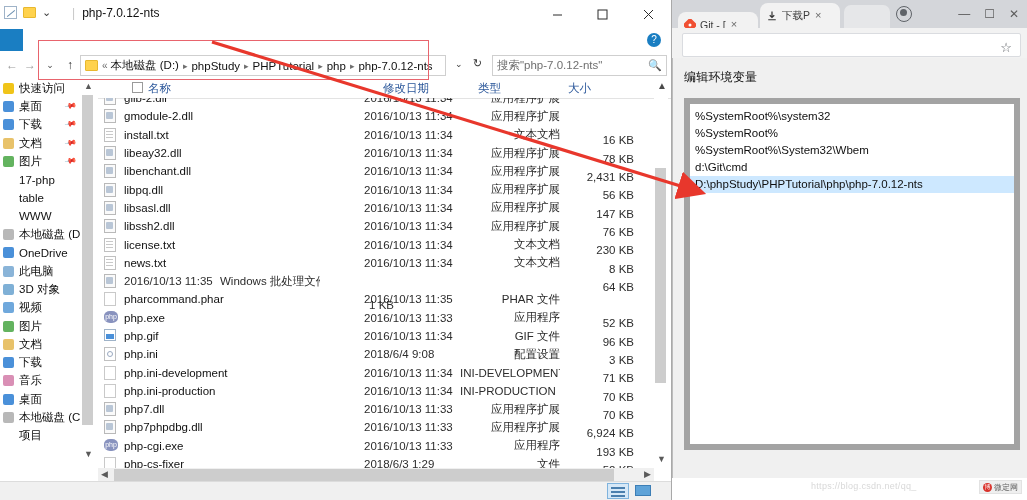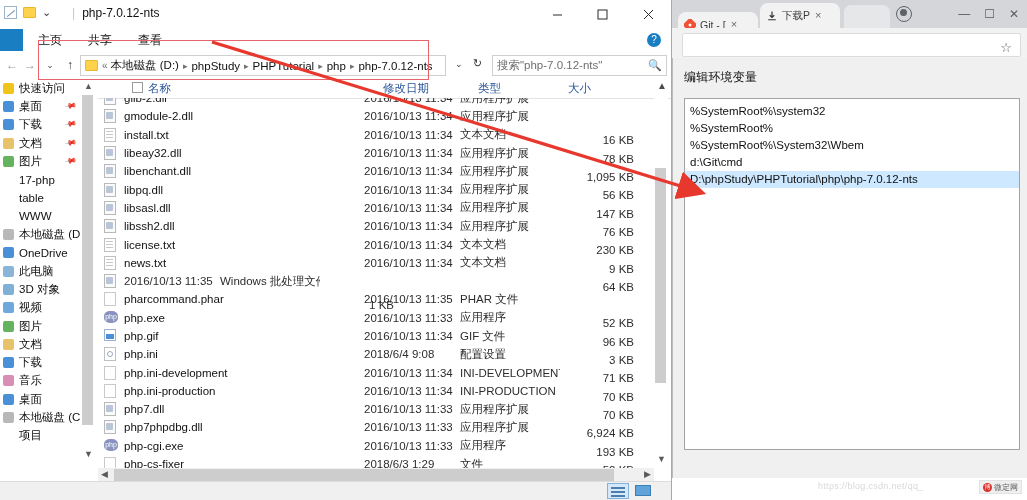--- a/index.html
+++ b/index.html
@@ -33,21 +33,21 @@
   .br-star{position:absolute;right:8px;top:7px;font-size:13px;color:#5f6368;line-height:1;}
   .br-bookmarks{position:absolute;left:0;top:61px;width:363px;height:15px;background:#f7f7f7;border-bottom:1px solid #e3e3e3;}
   .bm-chip{position:absolute;top:2px;height:11px;background:#eceded;border-radius:1px;}
   .br-page{position:absolute;left:0;top:76px;width:363px;height:424px;background:#fff;}
 
   
   #envdlg{position:absolute;left:672px;top:58px;width:355px;height:420px;background:#f0f0f0;
           border-left:1px solid #bcbcbc;box-sizing:border-box;}
   .env-title{position:absolute;left:11px;top:11px;font-size:12px;color:#0a0a0a;letter-spacing:.2px;}
   .env-listbox{position:absolute;left:11px;top:40px;width:336px;height:352px;background:#fff;
-               border:1px solid #a3a3a3;box-sizing:border-box;overflow:hidden;}
+               border:6px solid #a3a3a3;box-sizing:border-box;overflow:hidden;}
   .env-row{height:17px;line-height:17px;padding:0 5px;font-size:11.5px;color:#101010;white-space:nowrap;}
   .env-row.sel{background:#cde8ff;}
   .env-listbox .pad{height:4px;}
 
   
   #explorer{position:absolute;left:0;top:0;width:672px;height:500px;background:#fff;
             border-right:1px solid #a9a9a9;box-sizing:border-box;}
   .ex-titlebar{position:absolute;left:0;top:0;width:671px;height:29px;background:#ffffff;border-bottom:1px solid #f0f0f0;}
   .qat{position:absolute;left:4px;top:6px;display:flex;align-items:center;gap:6px;}
   .qat .gl{font-size:11px;color:#3a3a3a;line-height:1;}
@@ -111,21 +111,21 @@
   .ex-sidescroll .arr.up{top:2px;}
   .ex-sidescroll .arr.dn{bottom:20px;}
   .ex-sidescroll .thumb{position:absolute;left:1px;top:16px;width:11px;height:330px;background:#cdcdcd;}
 
   
   .ex-list{position:absolute;left:98px;top:98px;width:556px;height:378px;overflow:hidden;}
   .frow{position:relative;height:18.3px;display:flex;align-items:center;font-size:11.5px;color:#101010;}
   .frow .ic{width:14px;height:14px;margin-left:6px;margin-right:6px;flex:0 0 auto;position:relative;}
   .frow .nm{width:240px;white-space:nowrap;overflow:hidden;}
   .frow .dt{width:96px;color:#2c2c2c;}
-  .frow .tp{width:100px;color:#2c2c2c;white-space:nowrap;overflow:hidden;}
+  .frow .tp{width:100px;color:#2c2c2c;white-space:nowrap;overflow:hidden;text-align:right;}
   .frow .sz{width:74px;text-align:right;color:#2c2c2c;margin-top:48px;}
   
   .ic-dll{width:12px;height:14px;background:#fafafa;border:1px solid #b9b9b9;box-sizing:border-box;}
   .ic-dll:after{content:"";position:absolute;left:2px;top:3px;width:7px;height:7px;background:#b9c6d6;border-radius:1px;}
   .ic-txt{width:12px;height:14px;background:#fff;border:1px solid #c0c0c0;box-sizing:border-box;}
   .ic-txt:after{content:"";position:absolute;left:2px;top:3px;width:7px;height:1px;background:#c9c9c9;
                 box-shadow:0 3px 0 #c9c9c9,0 6px 0 #c9c9c9;}
   .ic-php{width:14px;height:12px;background:#8892be;border-radius:6px/5px;color:#fff;font-size:7px;
           line-height:12px;text-align:center;font-family:"Liberation Sans",sans-serif;}
   .ic-gif{width:12px;height:12px;background:#fff;border:1px solid #9fb3c8;box-sizing:border-box;}
@@ -151,21 +151,21 @@
   .viewbtn.details:after{content:"";position:absolute;left:3px;top:3px;width:14px;height:1.5px;background:#4a7fae;
                          box-shadow:0 4px 0 #4a7fae,0 8px 0 #4a7fae;}
   .viewbtn.tiles{right:16px;}
   .viewbtn.tiles:after{content:"";position:absolute;left:2px;top:2px;width:16px;height:11px;background:#5fa3d8;border:1px solid #3d7eb5;box-sizing:border-box;}
 
   
   #redbox{position:absolute;left:38px;top:40px;width:391px;height:40px;border:1.6px solid #e8646d;
           box-sizing:border-box;pointer-events:none;}
   #arrowsvg{position:absolute;left:0;top:0;width:1027px;height:500px;pointer-events:none;}
   #watermark{position:absolute;left:807px;bottom:5px;width:215px;height:15px;}
-  .wm-url{position:absolute;left:11px;top:1px;font-size:9px;color:#d8d8d8;letter-spacing:.3px;white-space:nowrap;}
+  .wm-url{position:absolute;left:4px;top:1px;font-size:9px;color:#d8d8d8;letter-spacing:.3px;white-space:nowrap;}
   .wm-badge{position:absolute;right:0;top:0;height:14px;background:#efefef;border:1px solid #e2e2e2;
             box-sizing:border-box;display:flex;align-items:center;padding:0 3px;gap:2px;}
   .wm-badge .dot{width:9px;height:9px;border-radius:50%;background:#d9322b;color:#fff;font-size:6px;
                  line-height:9px;text-align:center;}
   .wm-badge .tx{font-size:8px;color:#5a5a5a;}
 </style>
 </head>
 <body>
 
 <div id="browser">
@@ -243,25 +243,20 @@
       <div class="winbtn close">
         <svg width="11" height="11" viewBox="0 0 11 11">
             <path d="M1 1l9 9M10 1l-9 9" stroke="#2b2b2b" stroke-width="1"></path>
           </svg>
       </div>
     </div>
   </div>
 
   <div class="ex-ribbon">
     <div class="ribbon-blue"></div>
-    <div class="ribbon-tabs">
-      <div class="ribbon-tab">主页</div>
-      <div class="ribbon-tab">共享</div>
-      <div class="ribbon-tab">查看</div>
-    </div>
     <div class="ribbon-help">?</div>
   </div>
 
   <div class="ex-navbar">
     <div class="nav-ico nav-back">←</div>
     <div class="nav-ico nav-fwd">→</div>
     <div class="nav-ico nav-recent">⌄</div>
     <div class="nav-ico nav-up">↑</div>
 
     <div class="crumbbar">
@@ -418,21 +413,21 @@
         <span class="tp">文本文档</span>
         <span class="sz">78 KB</span>
       </div>
       <div class="frow">
         <span class="ic">
           <span class="ic-dll" style="display: block;"></span>
         </span>
         <span class="nm">libeay32.dll</span>
         <span class="dt">2016/10/13 11:34</span>
         <span class="tp">应用程序扩展</span>
-        <span class="sz">1,095 KB</span>
+        <span class="sz">2,431 KB</span>
       </div>
       <div class="frow">
         <span class="ic">
           <span class="ic-dll" style="display: block;"></span>
         </span>
         <span class="nm">libenchant.dll</span>
         <span class="dt">2016/10/13 11:34</span>
         <span class="tp">应用程序扩展</span>
         <span class="sz">56 KB</span>
       </div>
@@ -463,21 +458,21 @@
         <span class="tp">应用程序扩展</span>
         <span class="sz">230 KB</span>
       </div>
       <div class="frow">
         <span class="ic">
           <span class="ic-txt" style="display: block;"></span>
         </span>
         <span class="nm">license.txt</span>
         <span class="dt">2016/10/13 11:34</span>
         <span class="tp">文本文档</span>
-        <span class="sz">9 KB</span>
+        <span class="sz">8 KB</span>
       </div>
       <div class="frow">
         <span class="ic">
           <span class="ic-txt" style="display: block;"></span>
         </span>
         <span class="nm">news.txt</span>
         <span class="dt">2016/10/13 11:34</span>
         <span class="tp">文本文档</span>
         <span class="sz">64 KB</span>
       </div>

